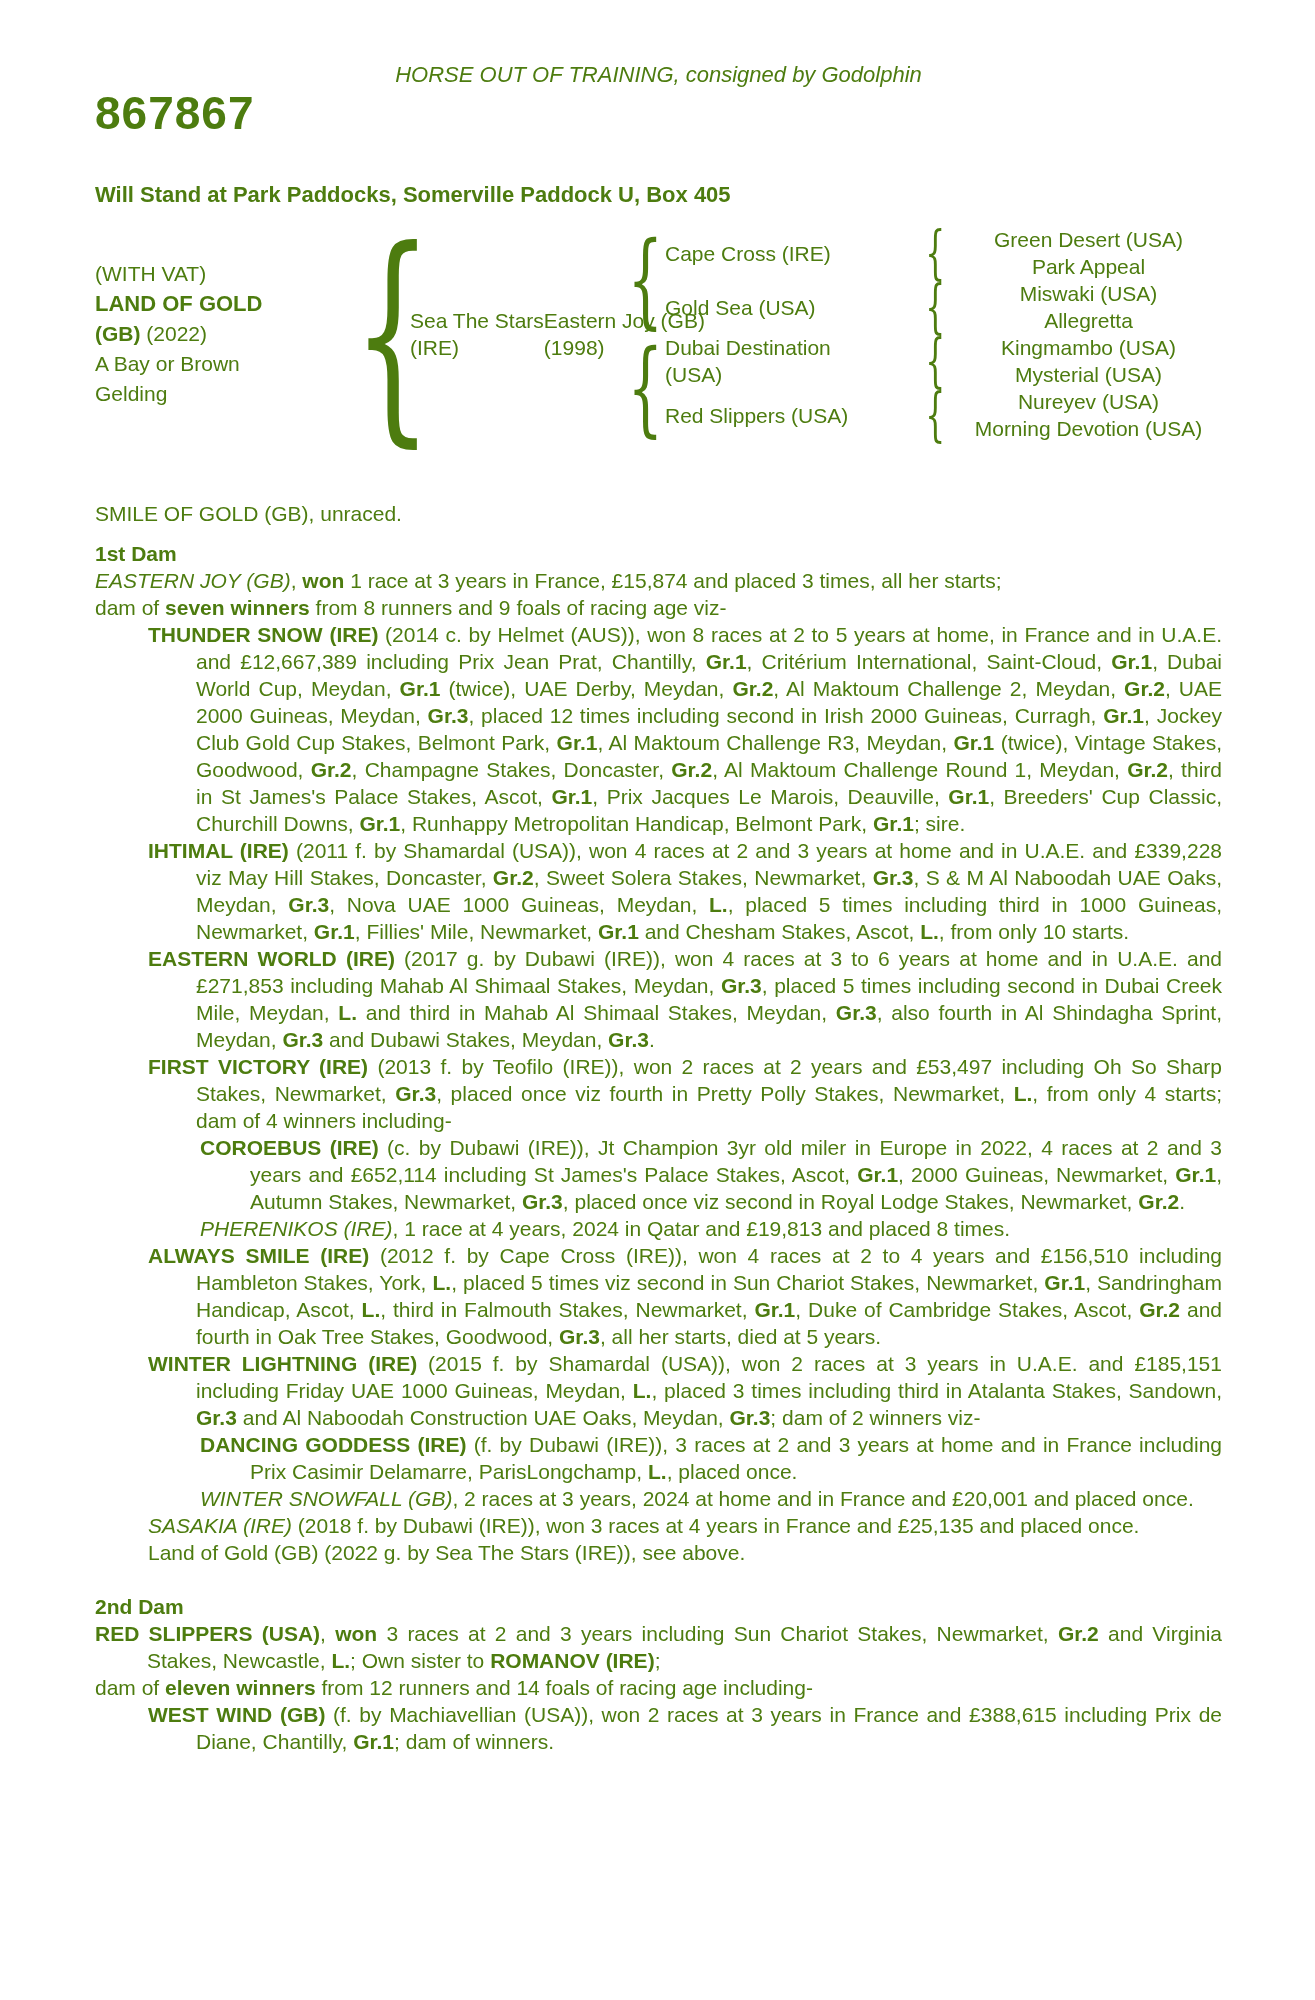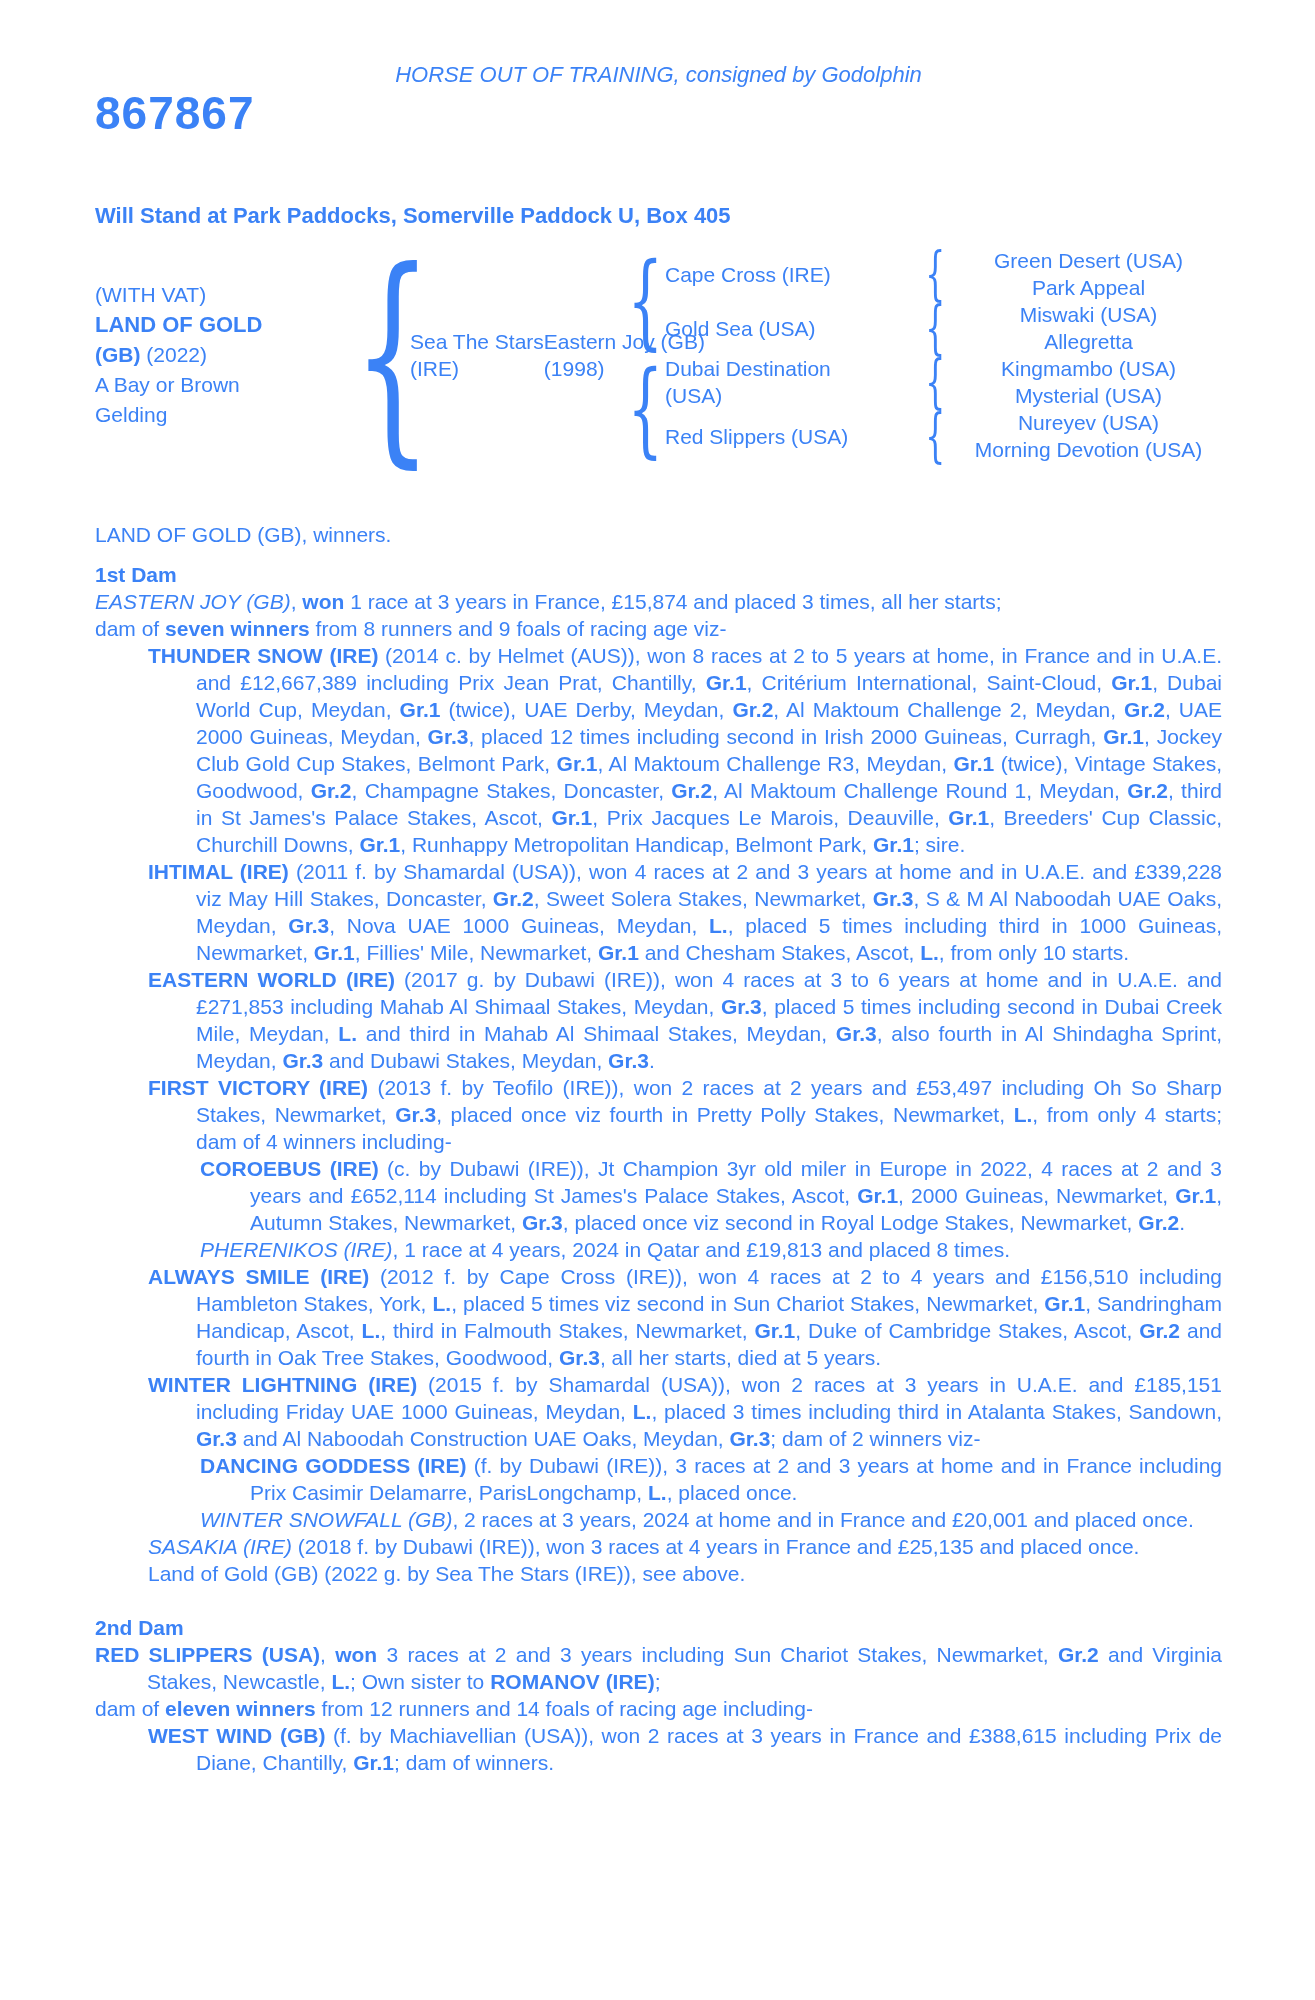--- a/index.html
+++ b/index.html
@@ -1,29 +1,29 @@
 <!DOCTYPE html>
 <html><head>
 <meta charset="utf-8">
 <style>
   html,body{margin:0;padding:0;background:#e8e8e8;}
   .page{
     width:1315px;height:2000px;box-sizing:border-box;
-    background:#ffffff;color:#3b82f6;
+    background:#ffffff;color:#4d7c0f;
     padding:0 93px 0 95px;
     font-family:"Liberation Sans","DejaVu Sans",sans-serif;
     font-size:21px;line-height:27px;
     overflow:hidden;
   }
   .b{font-weight:bold;}
   .i{font-style:italic;}
   .consignment{padding-top:62px;text-align:center;font-style:italic;font-size:22px;line-height:26px;}
   .lot-row{display:flex;justify-content:flex-start;margin-top:2px;}
   .lot{font-weight:bold;font-size:46px;line-height:46px;letter-spacing:1px;}
-  .stand{font-weight:bold;font-size:22px;line-height:26px;margin-top:67px;}
+  .stand{font-weight:bold;font-size:22px;line-height:26px;margin-top:46px;}
 
   
   .pedigree{display:flex;align-items:center;margin-top:10px;height:232px;}
   .ped-left{width:281px;line-height:30px;}
   .ped-left .nm{font-size:22px;}
   .gen1{width:215px;display:flex;flex-direction:row;}
   .gen1-cell{height:108px;display:flex;flex-direction:column;justify-content:center;}
   .gen2{width:250px;display:flex;flex-direction:column;}
   .gen2-cell{height:54px;display:flex;flex-direction:column;justify-content:center;}
   .gen3{flex:1;display:flex;flex-direction:column;align-items:center;}
@@ -137,21 +137,21 @@
       <div class="g3">Allegretta</div>
       <div class="g3">Kingmambo (USA)</div>
       <div class="g3">Mysterial (USA)</div>
       <div class="g3">Nureyev (USA)</div>
       <div class="g3">Morning Devotion (USA)</div>
     </div>
 
   </div>
 
   <div id="body-text">
-      <p class="para p0flat">LAND OF GOLD (GB), winners.</p>
+      <p class="para p0flat">SMILE OF GOLD (GB), unraced.</p>
       <div class="dam-heading">1st Dam</div>
       <p class="para p0"><span class="i">EASTERN JOY (GB)</span>, <span class="b">won</span> 1 race at 3 years in France, £15,874 and placed 3 times, all her starts;</p>
       <p class="para p0flat">dam of <span class="b">seven winners</span> from 8 runners and 9 foals of racing age viz-</p>
       <p class="para p1"><span class="b">THUNDER SNOW (IRE)</span> (2014 c. by Helmet (AUS)), won 8 races at 2 to 5 years at home, in France and in U.A.E. and £12,667,389 including Prix Jean Prat, Chantilly, <span class="b">Gr.1</span>, Critérium International, Saint-Cloud, <span class="b">Gr.1</span>, Dubai World Cup, Meydan, <span class="b">Gr.1</span> (twice), UAE Derby, Meydan, <span class="b">Gr.2</span>, Al Maktoum Challenge 2, Meydan, <span class="b">Gr.2</span>, UAE 2000 Guineas, Meydan, <span class="b">Gr.3</span>, placed 12 times including second in Irish 2000 Guineas, Curragh, <span class="b">Gr.1</span>, Jockey Club Gold Cup Stakes, Belmont Park, <span class="b">Gr.1</span>, Al Maktoum Challenge R3, Meydan, <span class="b">Gr.1</span> (twice), Vintage Stakes, Goodwood, <span class="b">Gr.2</span>, Champagne Stakes, Doncaster, <span class="b">Gr.2</span>, Al Maktoum Challenge Round 1, Meydan, <span class="b">Gr.2</span>, third in St James's Palace Stakes, Ascot, <span class="b">Gr.1</span>, Prix Jacques Le Marois, Deauville, <span class="b">Gr.1</span>, Breeders' Cup Classic, Churchill Downs, <span class="b">Gr.1</span>, Runhappy Metropolitan Handicap, Belmont Park, <span class="b">Gr.1</span>; sire.</p>
       <p class="para p1"><span class="b">IHTIMAL (IRE)</span> (2011 f. by Shamardal (USA)), won 4 races at 2 and 3 years at home and in U.A.E. and £339,228 viz May Hill Stakes, Doncaster, <span class="b">Gr.2</span>, Sweet Solera Stakes, Newmarket, <span class="b">Gr.3</span>, S &amp; M Al Naboodah UAE Oaks, Meydan, <span class="b">Gr.3</span>, Nova UAE 1000 Guineas, Meydan, <span class="b">L.</span>, placed 5 times including third in 1000 Guineas, Newmarket, <span class="b">Gr.1</span>, Fillies' Mile, Newmarket, <span class="b">Gr.1</span> and Chesham Stakes, Ascot, <span class="b">L.</span>, from only 10 starts.</p>
       <p class="para p1"><span class="b">EASTERN WORLD (IRE)</span> (2017 g. by Dubawi (IRE)), won 4 races at 3 to 6 years at home and in U.A.E. and £271,853 including Mahab Al Shimaal Stakes, Meydan, <span class="b">Gr.3</span>, placed 5 times including second in Dubai Creek Mile, Meydan, <span class="b">L.</span> and third in Mahab Al Shimaal Stakes, Meydan, <span class="b">Gr.3</span>, also fourth in Al Shindagha Sprint, Meydan, <span class="b">Gr.3</span> and Dubawi Stakes, Meydan, <span class="b">Gr.3</span>.</p>
       <p class="para p1"><span class="b">FIRST VICTORY (IRE)</span> (2013 f. by Teofilo (IRE)), won 2 races at 2 years and £53,497 including Oh So Sharp Stakes, Newmarket, <span class="b">Gr.3</span>, placed once viz fourth in Pretty Polly Stakes, Newmarket, <span class="b">L.</span>, from only 4 starts; dam of 4 winners including-</p>
       <p class="para p2"><span class="b">COROEBUS (IRE)</span> (c. by Dubawi (IRE)), Jt Champion 3yr old miler in Europe in 2022, 4 races at 2 and 3 years and £652,114 including St James's Palace Stakes, Ascot, <span class="b">Gr.1</span>, 2000 Guineas, Newmarket, <span class="b">Gr.1</span>, Autumn Stakes, Newmarket, <span class="b">Gr.3</span>, placed once viz second in Royal Lodge Stakes, Newmarket, <span class="b">Gr.2</span>.</p>
       <p class="para p2"><span class="i">PHERENIKOS (IRE)</span>, 1 race at 4 years, 2024 in Qatar and £19,813 and placed 8 times.</p>
       <p class="para p1"><span class="b">ALWAYS SMILE (IRE)</span> (2012 f. by Cape Cross (IRE)), won 4 races at 2 to 4 years and £156,510 including Hambleton Stakes, York, <span class="b">L.</span>, placed 5 times viz second in Sun Chariot Stakes, Newmarket, <span class="b">Gr.1</span>, Sandringham Handicap, Ascot, <span class="b">L.</span>, third in Falmouth Stakes, Newmarket, <span class="b">Gr.1</span>, Duke of Cambridge Stakes, Ascot, <span class="b">Gr.2</span> and fourth in Oak Tree Stakes, Goodwood, <span class="b">Gr.3</span>, all her starts, died at 5 years.</p>

